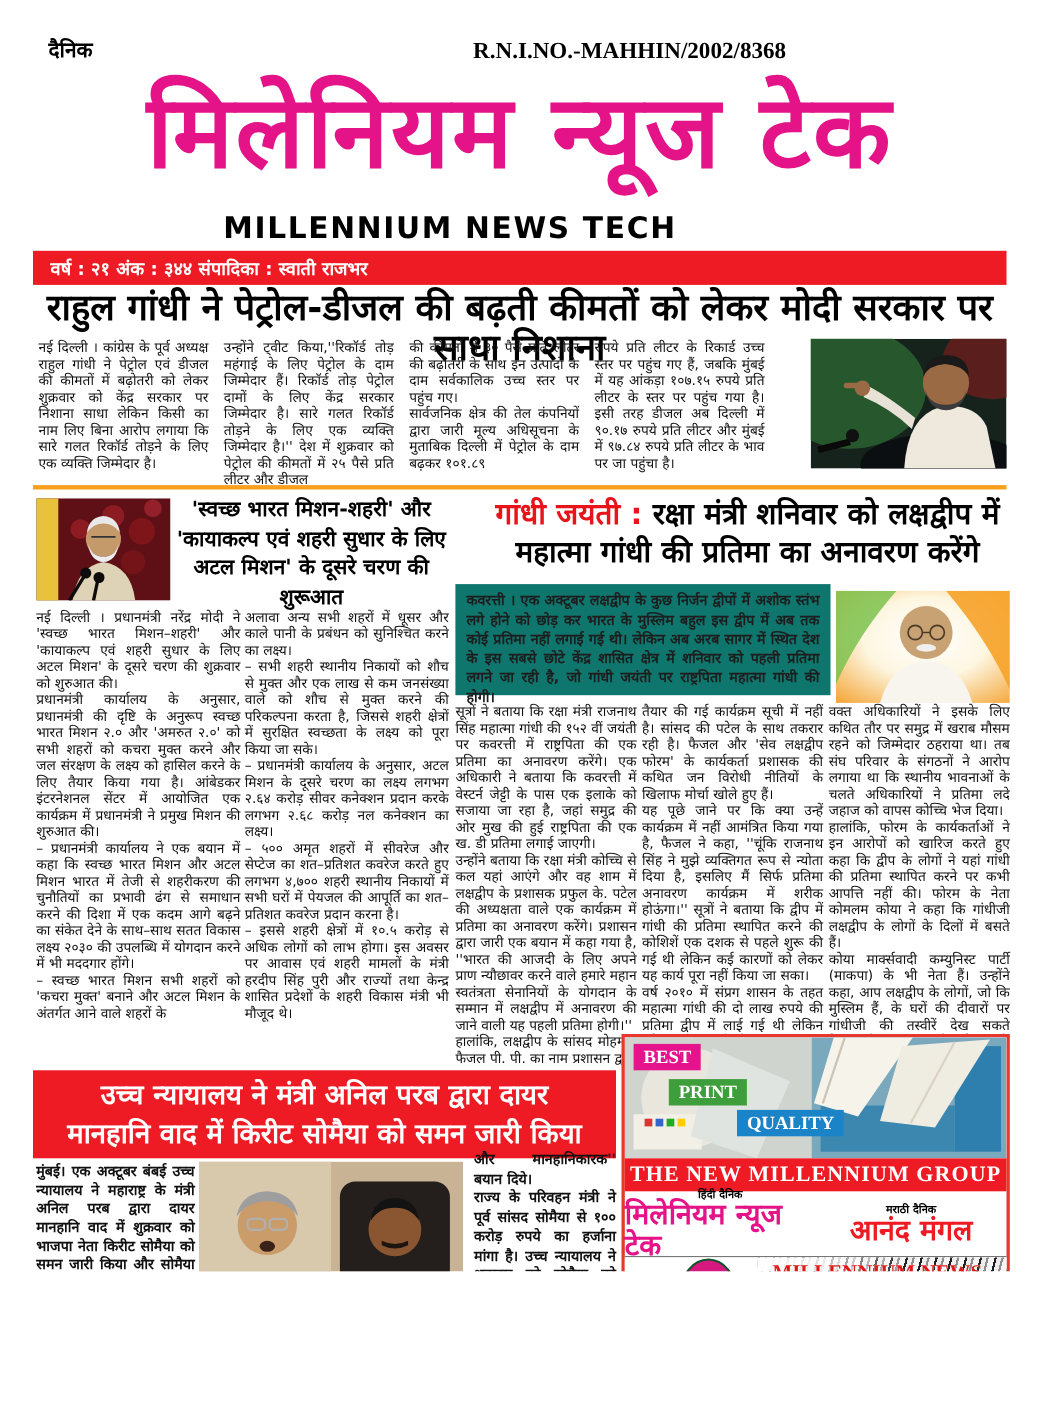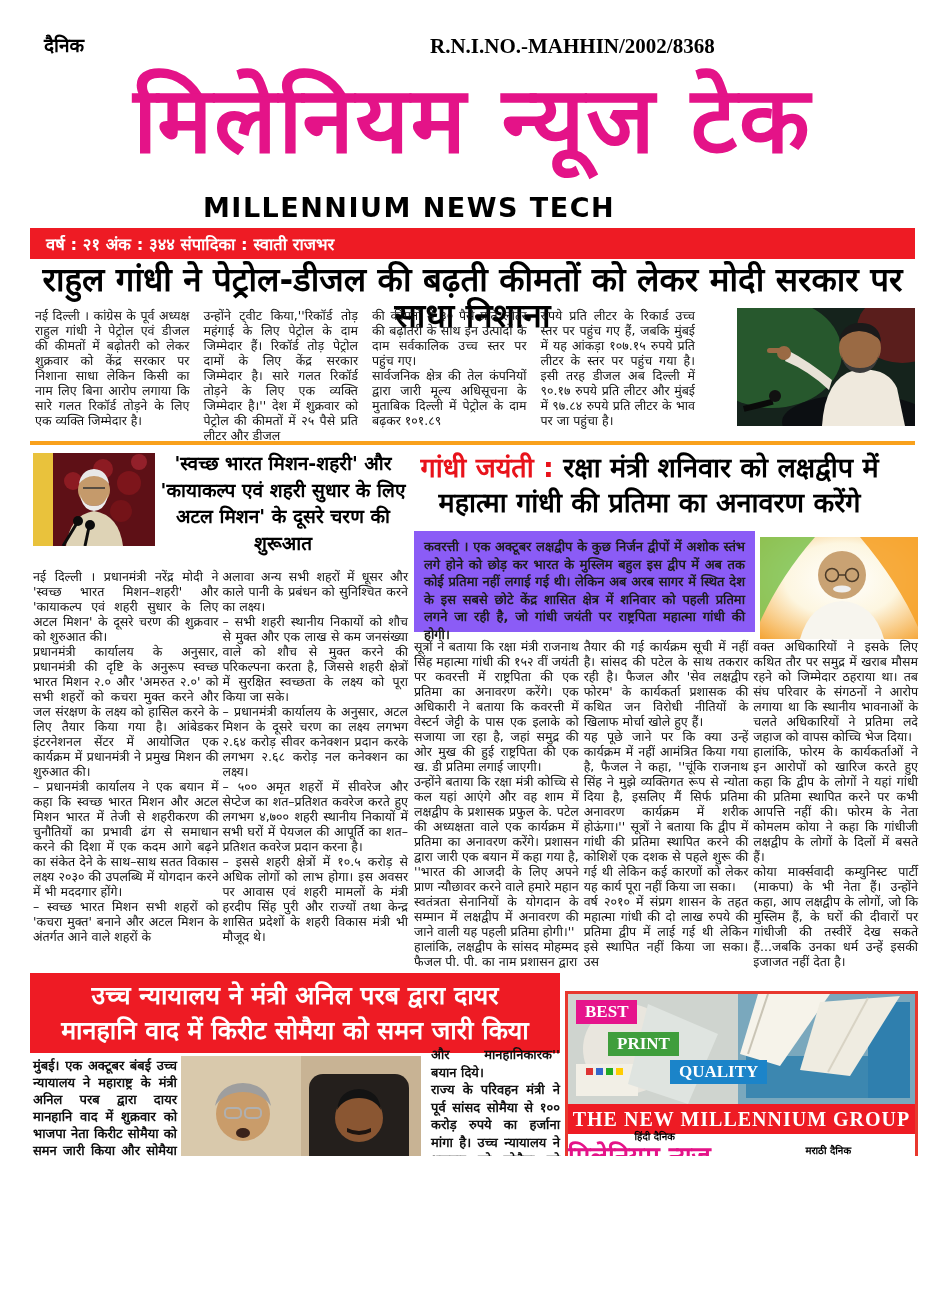--- a/index.html
+++ b/index.html
@@ -19,38 +19,38 @@
   #infobar{left:30px;top:228px;width:885px;height:31px;display:flex;align-items:center;justify-content:space-between;
            padding:0 16px;box-sizing:border-box;color:#fff;font-size:16.5px;font-weight:bold;}
   
   #lead-headline{left:28px;top:262px;width:889px;text-align:center;font-size:33px;font-weight:bold;color:#000;line-height:1.1;}
   #lead-cols{left:35px;top:308px;width:660px;height:130px;gap:14px;}
   #lead-photo{left:737px;top:308px;width:178px;height:118px;}
   #divider-orange{left:30px;top:441px;width:885px;height:4px;}
   
   #modi-photo{left:33px;top:453px;width:122px;height:93px;}
   #modi-headline{left:158px;top:450px;width:250px;font-size:19px;font-weight:bold;text-align:center;line-height:1.4;color:#000;white-space:pre-line;}
-  #modi-cols{left:33px;top:553px;width:375px;height:406px;gap:4px;align-items:center;}
-  
-  #gandhi-headline{left:397px;top:450px;width:505px;text-align:center;font-size:27px;font-weight:bold;line-height:1.3;color:#000;}
+  #modi-cols{left:33px;top:553px;width:375px;height:406px;gap:4px;}
+  
+  #gandhi-headline{left:427px;top:450px;width:505px;text-align:center;font-size:27px;font-weight:bold;line-height:1.3;color:#000;}
   #gandhi-box{left:414px;top:531px;width:341px;height:101px;padding:7px 10px;box-sizing:border-box;
               font-size:13px;font-weight:600;line-height:1.35;text-align:justify;color:#1d1d1d;}
   #gandhi-photo{left:760px;top:537px;width:158px;height:102px;}
   #gandhi-cols{left:414px;top:639px;width:504px;height:324px;gap:5px;}
   
   #court-headbox{left:30px;top:973px;width:530px;height:80px;display:flex;flex-direction:column;align-items:center;justify-content:center;
                  color:#fff;font-size:25px;font-weight:bold;line-height:1.4;text-align:center;}
   #court-col-left{left:33px;top:1057px;width:144px;height:198px;font-weight:600;font-size:13px;line-height:17px;}
   #court-photo{left:181px;top:1056px;width:240px;height:150px;}
   #court-under1{left:181px;top:1211px;width:122px;font-size:12.5px;line-height:15px;text-align:justify;}
   #court-under2{left:309px;top:1211px;width:114px;font-size:12.5px;line-height:15px;text-align:justify;}
   #court-col-right{left:431px;top:1046px;width:129px;height:212px;font-weight:600;font-size:13px;line-height:17.5px;}
   #bottom-rule{left:30px;top:1256px;width:888px;height:4px;background:#000;}
   
-  #ad-box{left:565px;top:991px;width:353px;height:291px;box-sizing:border-box;background:#fff;}
+  #ad-box{left:565px;top:940px;width:353px;height:291px;box-sizing:border-box;background:#fff;}
   .ad-label{position:absolute;color:#fff;font-family:"Liberation Serif",serif;font-weight:bold;font-size:17px;padding:2px 9px;}
   #ad-band{height:30px;color:#fff;font-family:"Liberation Serif",serif;font-size:20px;font-weight:bold;
            text-align:center;line-height:30px;letter-spacing:1px;}
   #ad-papers{height:60px;display:flex;border-bottom:1.5px solid #555;box-sizing:border-box;}
   .paper-cell{flex:1;display:flex;flex-direction:column;align-items:center;justify-content:center;}
   .paper-small{font-size:10px;color:#000;font-weight:bold;}
   .paper-name{font-size:26px;font-weight:800;line-height:1.05;}
   #ad-agency{position:relative;height:84px;background:#fff;overflow:hidden;}
   #news-stack{position:absolute;left:35%;top:0;width:65%;height:100%;
       background-image:linear-gradient(90deg,#fff 0%,rgba(255,255,255,.85) 25%,rgba(255,255,255,0) 60%),
@@ -142,21 +142,21 @@
 – ५०० अमृत शहरों में सीवरेज और सेप्टेज का शत–प्रतिशत कवरेज करते हुए लगभग ४,७०० शहरी स्थानीय निकायों में सभी घरों में पेयजल की आपूर्ति का शत–प्रतिशत कवरेज प्रदान करना है।
 – इससे शहरी क्षेत्रों में १०.५ करोड़ से अधिक लोगों को लाभ होगा। इस अवसर पर आवास एवं शहरी मामलों के मंत्री हरदीप सिंह पुरी और राज्यों तथा केन्द्र शासित प्रदेशों के शहरी विकास मंत्री भी मौजूद थे।</div>
   </div>
 
   <div class="abs" id="gandhi-headline">
     <div>
       <span style="color:#e8131b;">गांधी जयंती : </span><span>रक्षा मंत्री शनिवार को लक्षद्वीप में</span>
     </div>
     <div>महात्मा गांधी की प्रतिमा का अनावरण करेंगे</div>
   </div>
-  <div class="abs" id="gandhi-box" style="background:#8b5cf6;">कवरत्ती । एक अक्टूबर लक्षद्वीप के कुछ निर्जन द्वीपों में अशोक स्तंभ लगे होने को छोड़ कर भारत के मुस्लिम बहुल इस द्वीप में अब तक कोई प्रतिमा नहीं लगाई गई थी। लेकिन अब अरब सागर में स्थित देश के इस सबसे छोटे केंद्र शासित क्षेत्र में शनिवार को पहली प्रतिमा लगने जा रही है, जो गांधी जयंती पर राष्ट्रपिता महात्मा गांधी की होगी।</div>
+  <div class="abs" id="gandhi-box" style="background:#0f766e;">कवरत्ती । एक अक्टूबर लक्षद्वीप के कुछ निर्जन द्वीपों में अशोक स्तंभ लगे होने को छोड़ कर भारत के मुस्लिम बहुल इस द्वीप में अब तक कोई प्रतिमा नहीं लगाई गई थी। लेकिन अब अरब सागर में स्थित देश के इस सबसे छोटे केंद्र शासित क्षेत्र में शनिवार को पहली प्रतिमा लगने जा रही है, जो गांधी जयंती पर राष्ट्रपिता महात्मा गांधी की होगी।</div>
   <div class="abs" id="gandhi-photo">
     <svg width="158" height="102" viewBox="0 0 158 102">
       <defs>
         <radialGradient id="gtri" cx="52%" cy="42%" r="80%">
           <stop offset="0%" stop-color="#ffffff"></stop>
             <stop offset="45%" stop-color="#fdf6e0"></stop>
             <stop offset="100%" stop-color="#f49f2a"></stop>
         </radialGradient>
       </defs>
       <rect width="158" height="102" fill="url(#gtri)"></rect>

